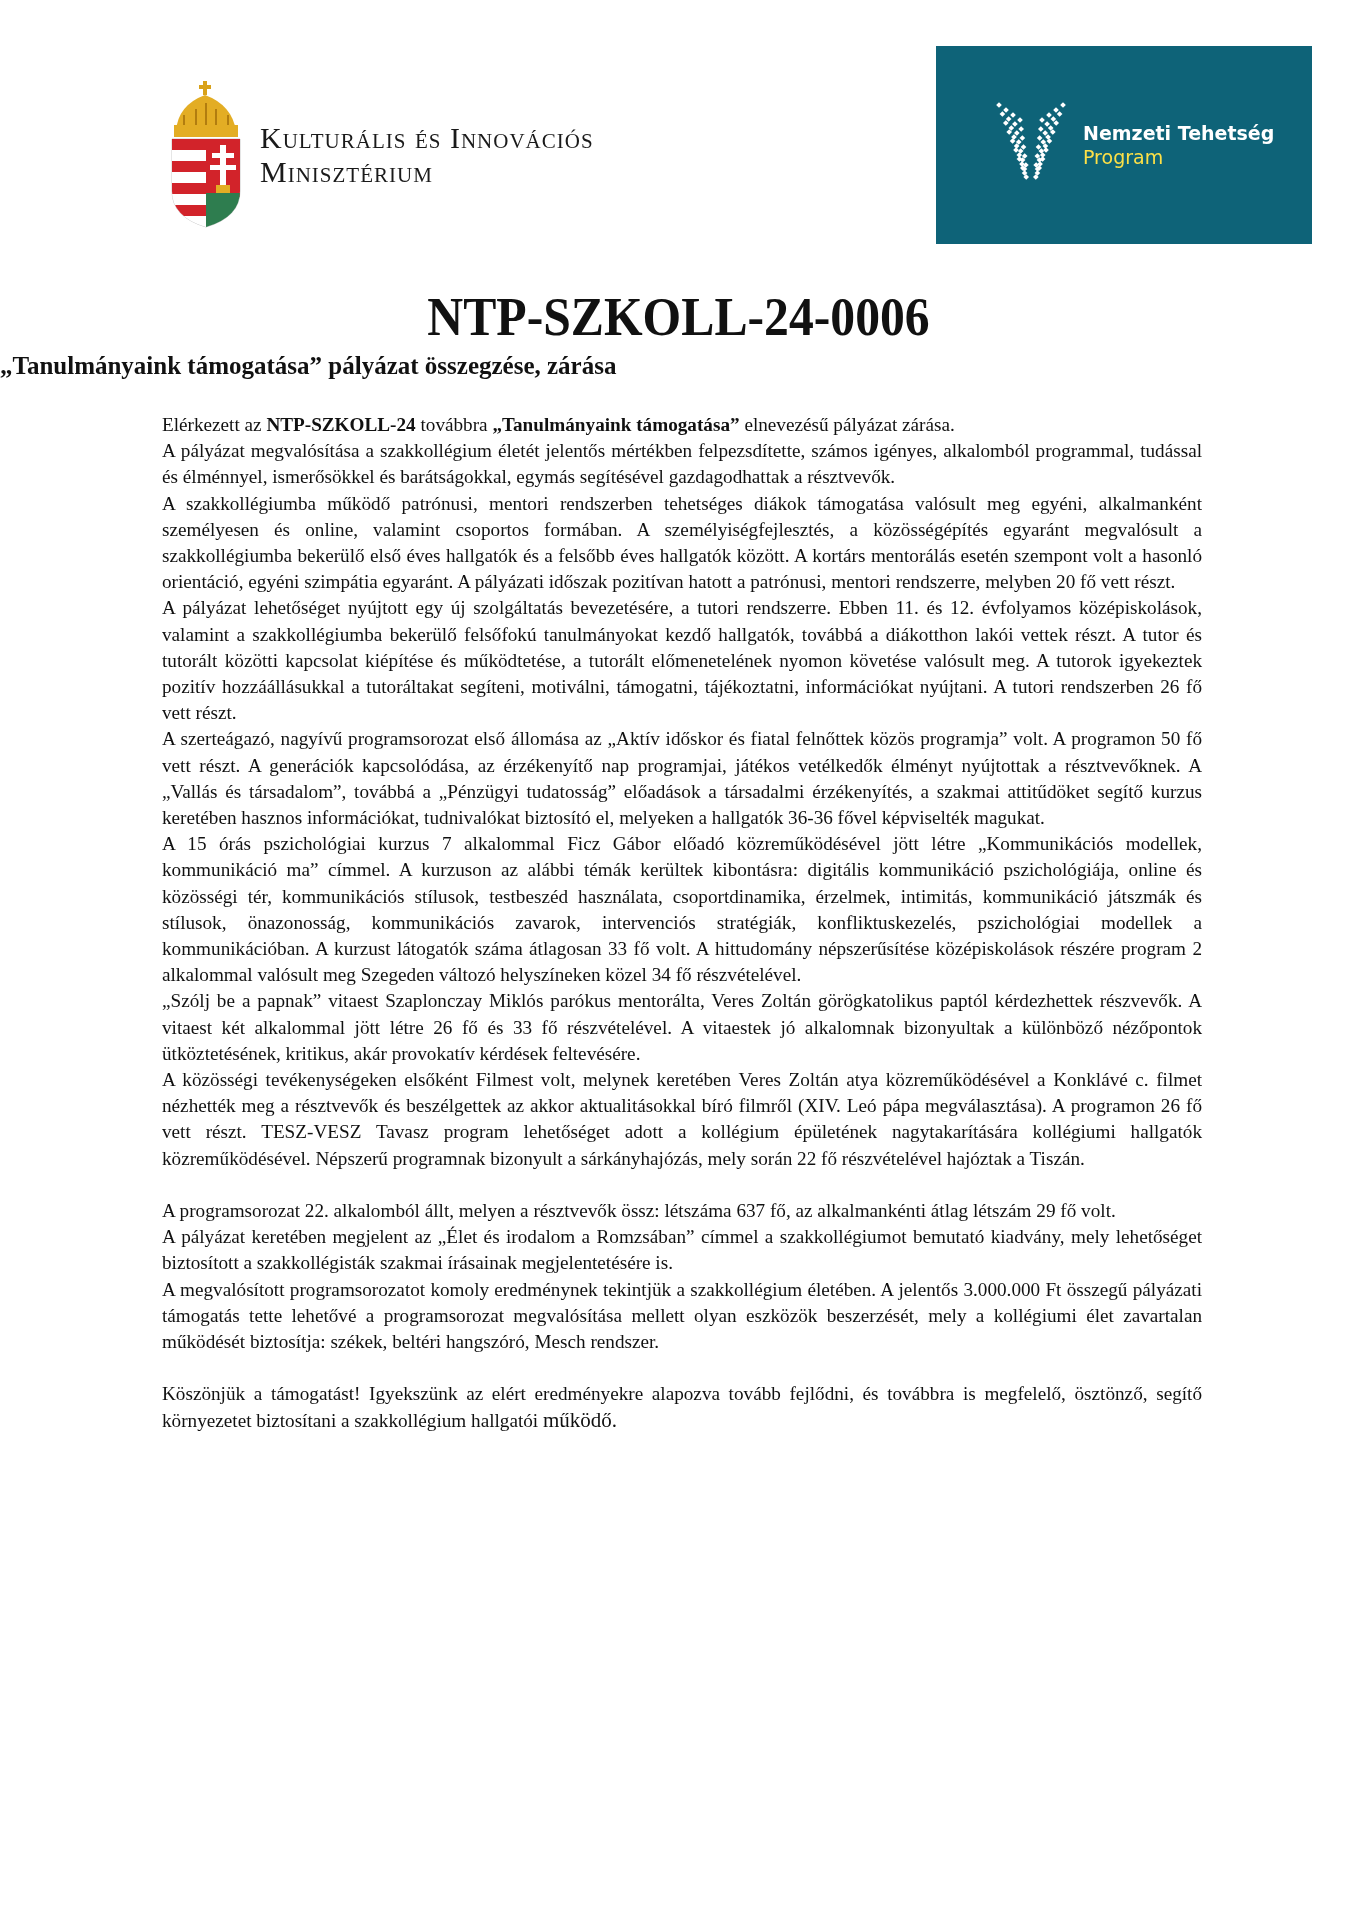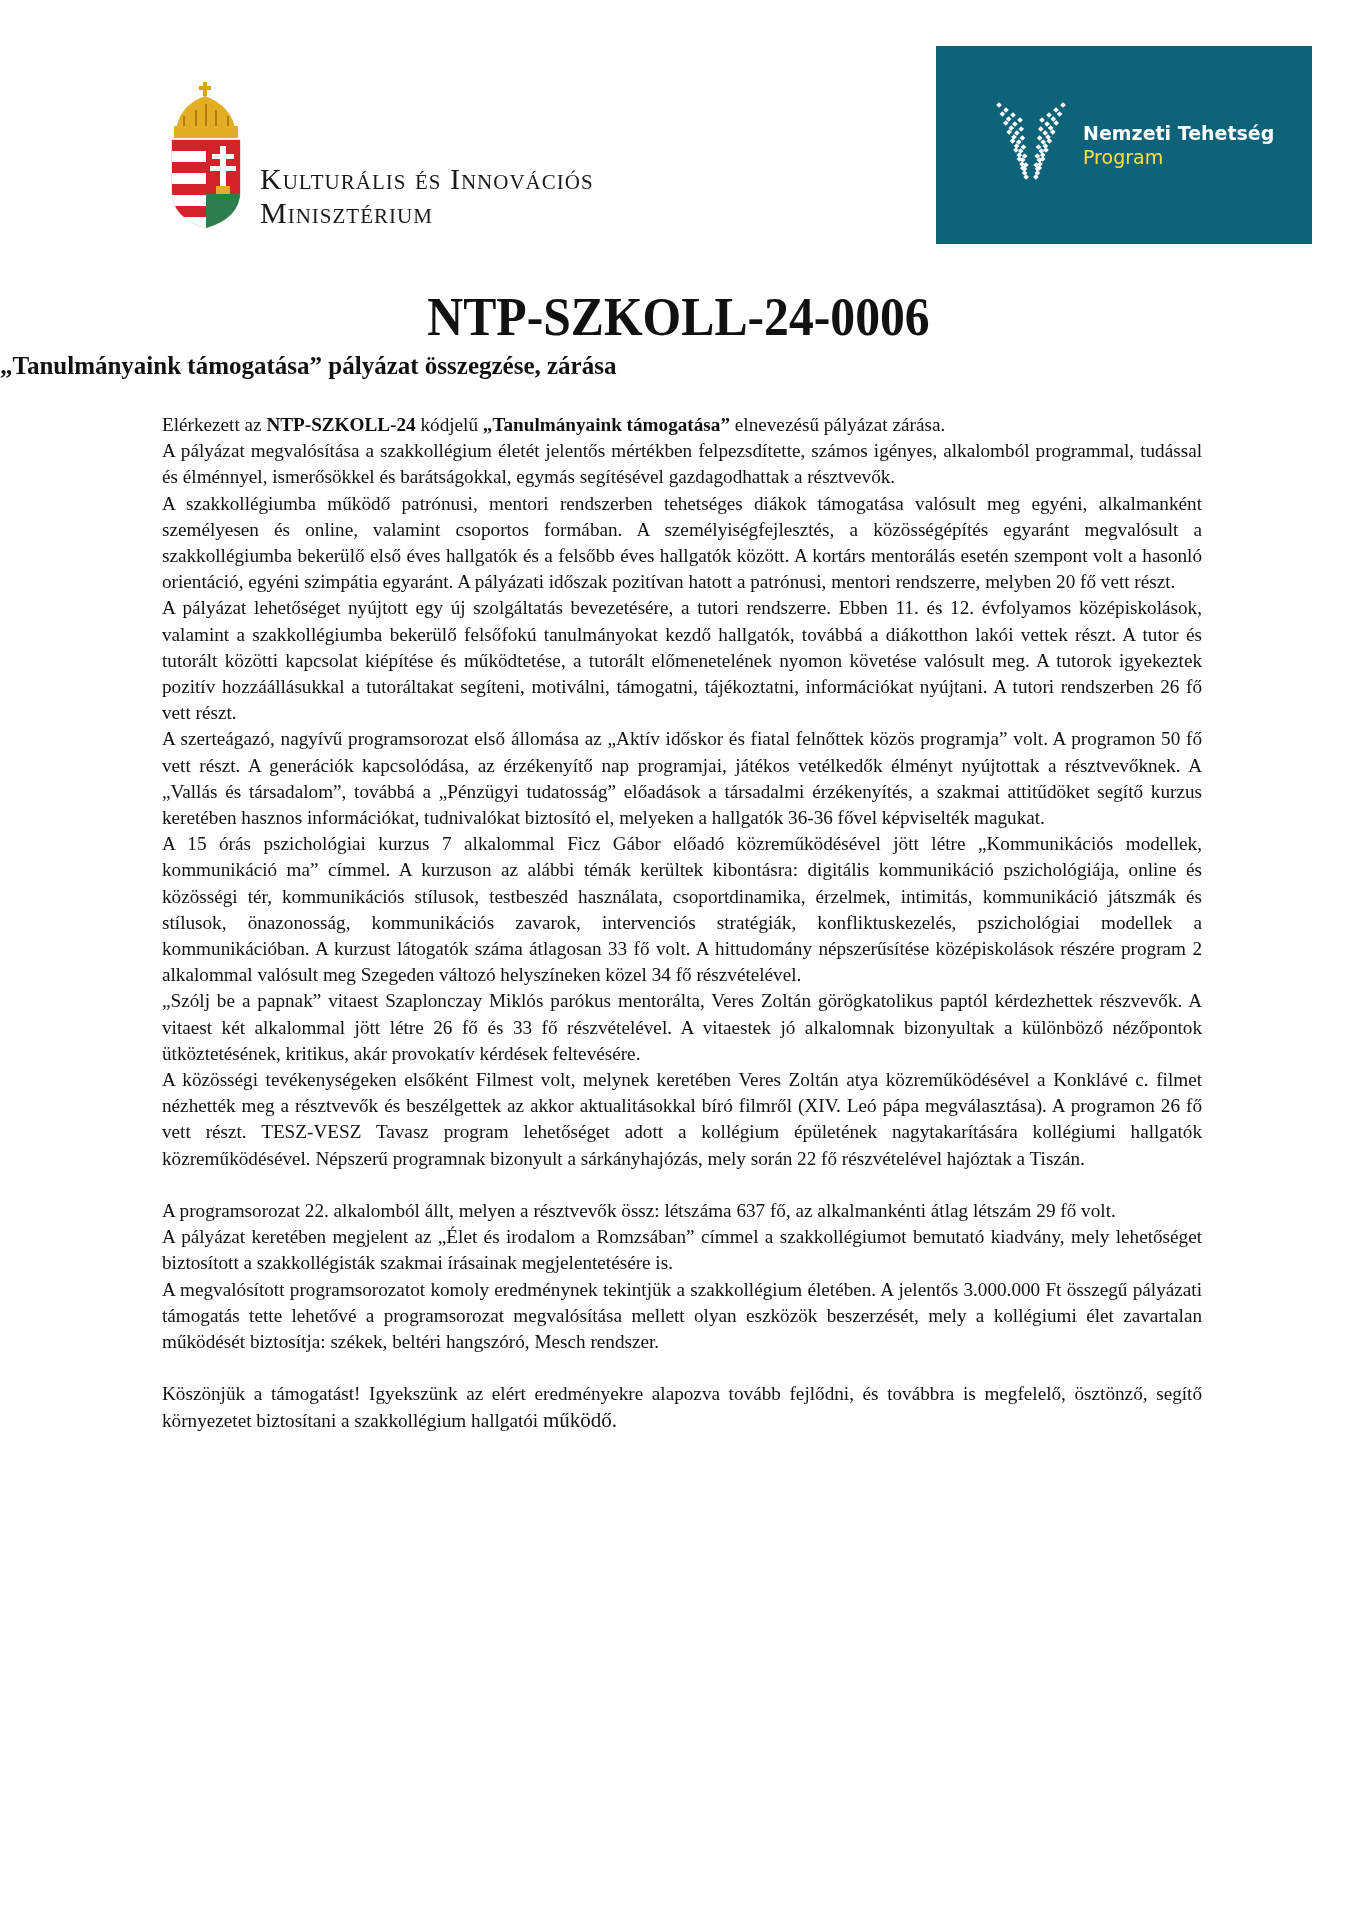--- a/index.html
+++ b/index.html
@@ -1,17 +1,17 @@
 <!DOCTYPE html>
 <html><head>
 <meta charset="utf-8">
 <style>
   html, body { margin: 0; padding: 0; background: #ffffff; }
   body { width: 1357px; height: 1920px; position: relative; overflow: hidden; font-family: "Liberation Serif", serif; color: #111; }
-  .logo-left { position: absolute; left: 170px; top: 80px; width: 500px; height: 150px; display: flex; align-items: flex-end; }
+  .logo-left { position: absolute; left: 170px; top: 80px; width: 500px; height: 150px; display: flex; align-items: center; }
   .coat { width: 72px; height: 148px; margin-right: 18px; }
   .ministry-name { font-family: "Liberation Serif", serif; font-variant: small-caps; font-size: 30px; letter-spacing: 1px; line-height: 34px; color: #1a1a1a; }
   .logo-right { position: absolute; left: 936px; top: 46px; width: 376px; height: 198px; background: #0e6378; display: flex; align-items: center; }
   .ntp-mark { width: 76px; height: 92px; margin-left: 57px; margin-right: 14px; }
   .ntp-text { color: #ffffff; font-family: "DejaVu Sans", sans-serif; }
   .ntp-line1 { font-size: 19px; font-weight: bold; line-height: 24px; text-align: right; }
   .ntp-line2 { font-size: 19px; line-height: 24px; color: #fde047; }
   .title { position: absolute; left: 0; width: 1357px; top: 286px; text-align: center; font-size: 54px; font-weight: bold; letter-spacing: 0px; transform: scaleX(0.92); }
   .subtitle { position: absolute; left: 0; width: 1357px; top: 352px; font-size: 25px; font-weight: bold; }
   .body { position: absolute; left: 162px; top: 412px; width: 1040px; font-size: 19.2px; line-height: 26.2px; text-align: justify; }
@@ -122,21 +122,21 @@
   <div class="ntp-text">
     <div class="ntp-line1">Nemzeti Tehetség</div>
     <div class="ntp-line2">Program</div>
   </div>
 </div>
 
 <div class="title">NTP-SZKOLL-24-0006</div>
 <div class="subtitle">„Tanulmányaink támogatása” pályázat összegzése, zárása</div>
 
 <div class="body">
-  <p><span>Elérkezett az </span><b>NTP-SZKOLL-24</b><span> kódjelű </span><b>„Tanulmányaink támogatása”</b><span> elnevezésű pályázat zárása.</span></p>
+  <p><span>Elérkezett az </span><b>NTP-SZKOLL-24</b><span> továbbra </span><b>„Tanulmányaink támogatása”</b><span> elnevezésű pályázat zárása.</span></p>
   <p>A pályázat megvalósítása a szakkollégium életét jelentős mértékben felpezsdítette, számos igényes, alkalomból programmal, tudással és élménnyel, ismerősökkel és barátságokkal, egymás segítésével gazdagodhattak a résztvevők.</p>
   <p>A szakkollégiumba működő patrónusi, mentori rendszerben tehetséges diákok támogatása valósult meg egyéni, alkalmanként személyesen és online, valamint csoportos formában. A személyiségfejlesztés, a közösségépítés egyaránt megvalósult a szakkollégiumba bekerülő első éves hallgatók és a felsőbb éves hallgatók között. A kortárs mentorálás esetén szempont volt a hasonló orientáció, egyéni szimpátia egyaránt.  A pályázati időszak pozitívan hatott a patrónusi, mentori rendszerre, melyben 20 fő vett részt.</p>
   <p>A pályázat lehetőséget nyújtott egy új szolgáltatás bevezetésére, a tutori rendszerre. Ebben 11. és 12. évfolyamos középiskolások, valamint a szakkollégiumba bekerülő felsőfokú tanulmányokat kezdő hallgatók, továbbá a diákotthon lakói vettek részt. A tutor és tutorált közötti kapcsolat kiépítése és működtetése, a tutorált előmenetelének nyomon követése valósult meg. A tutorok igyekeztek pozitív hozzáállásukkal a tutoráltakat segíteni, motiválni, támogatni, tájékoztatni, információkat nyújtani. A tutori rendszerben 26 fő vett részt.</p>
   <p>A szerteágazó, nagyívű programsorozat első állomása az „Aktív időskor és fiatal felnőttek közös programja” volt. A programon 50 fő vett részt. A generációk kapcsolódása, az érzékenyítő nap programjai, játékos vetélkedők élményt nyújtottak a résztvevőknek. A „Vallás és társadalom”, továbbá a „Pénzügyi tudatosság” előadások a társadalmi érzékenyítés, a szakmai attitűdöket segítő kurzus keretében hasznos információkat, tudnivalókat biztosító el, melyeken a hallgatók 36-36 fővel képviselték magukat.</p>
   <p>A 15 órás pszichológiai kurzus 7 alkalommal Ficz Gábor előadó közreműködésével jött létre „Kommunikációs modellek, kommunikáció ma” címmel. A kurzuson az alábbi témák kerültek kibontásra: digitális kommunikáció pszichológiája, online és közösségi tér, kommunikációs stílusok, testbeszéd használata, csoportdinamika, érzelmek, intimitás, kommunikáció játszmák és stílusok, önazonosság, kommunikációs zavarok, intervenciós stratégiák, konfliktuskezelés, pszichológiai modellek a kommunikációban. A kurzust látogatók száma átlagosan 33 fő volt. A hittudomány népszerűsítése középiskolások részére program 2 alkalommal valósult meg Szegeden változó helyszíneken közel 34 fő részvételével.</p>
   <p>„Szólj be a papnak” vitaest Szaplonczay Miklós parókus mentorálta, Veres Zoltán görögkatolikus paptól kérdezhettek részvevők. A vitaest két alkalommal jött létre 26 fő és 33 fő részvételével. A vitaestek jó alkalomnak bizonyultak a különböző nézőpontok ütköztetésének, kritikus, akár provokatív kérdések feltevésére.</p>
   <p>A közösségi tevékenységeken elsőként Filmest volt, melynek keretében Veres Zoltán atya közreműködésével a Konklávé c. filmet nézhették meg a résztvevők és beszélgettek az akkor aktualitásokkal bíró filmről (XIV. Leó pápa megválasztása). A programon 26 fő vett részt. TESZ-VESZ Tavasz program lehetőséget adott a kollégium épületének nagytakarítására kollégiumi hallgatók közreműködésével. Népszerű programnak bizonyult a sárkányhajózás, mely során 22 fő részvételével hajóztak a Tiszán.</p>
   <div class="gap"></div>
   <p>A programsorozat 22. alkalomból állt, melyen a résztvevők össz: létszáma 637 fő, az alkalmankénti átlag létszám 29 fő volt.</p>
   <p>A pályázat keretében megjelent az „Élet és irodalom a Romzsában” címmel a szakkollégiumot bemutató kiadvány, mely lehetőséget biztosított a szakkollégisták szakmai írásainak megjelentetésére is.</p>

